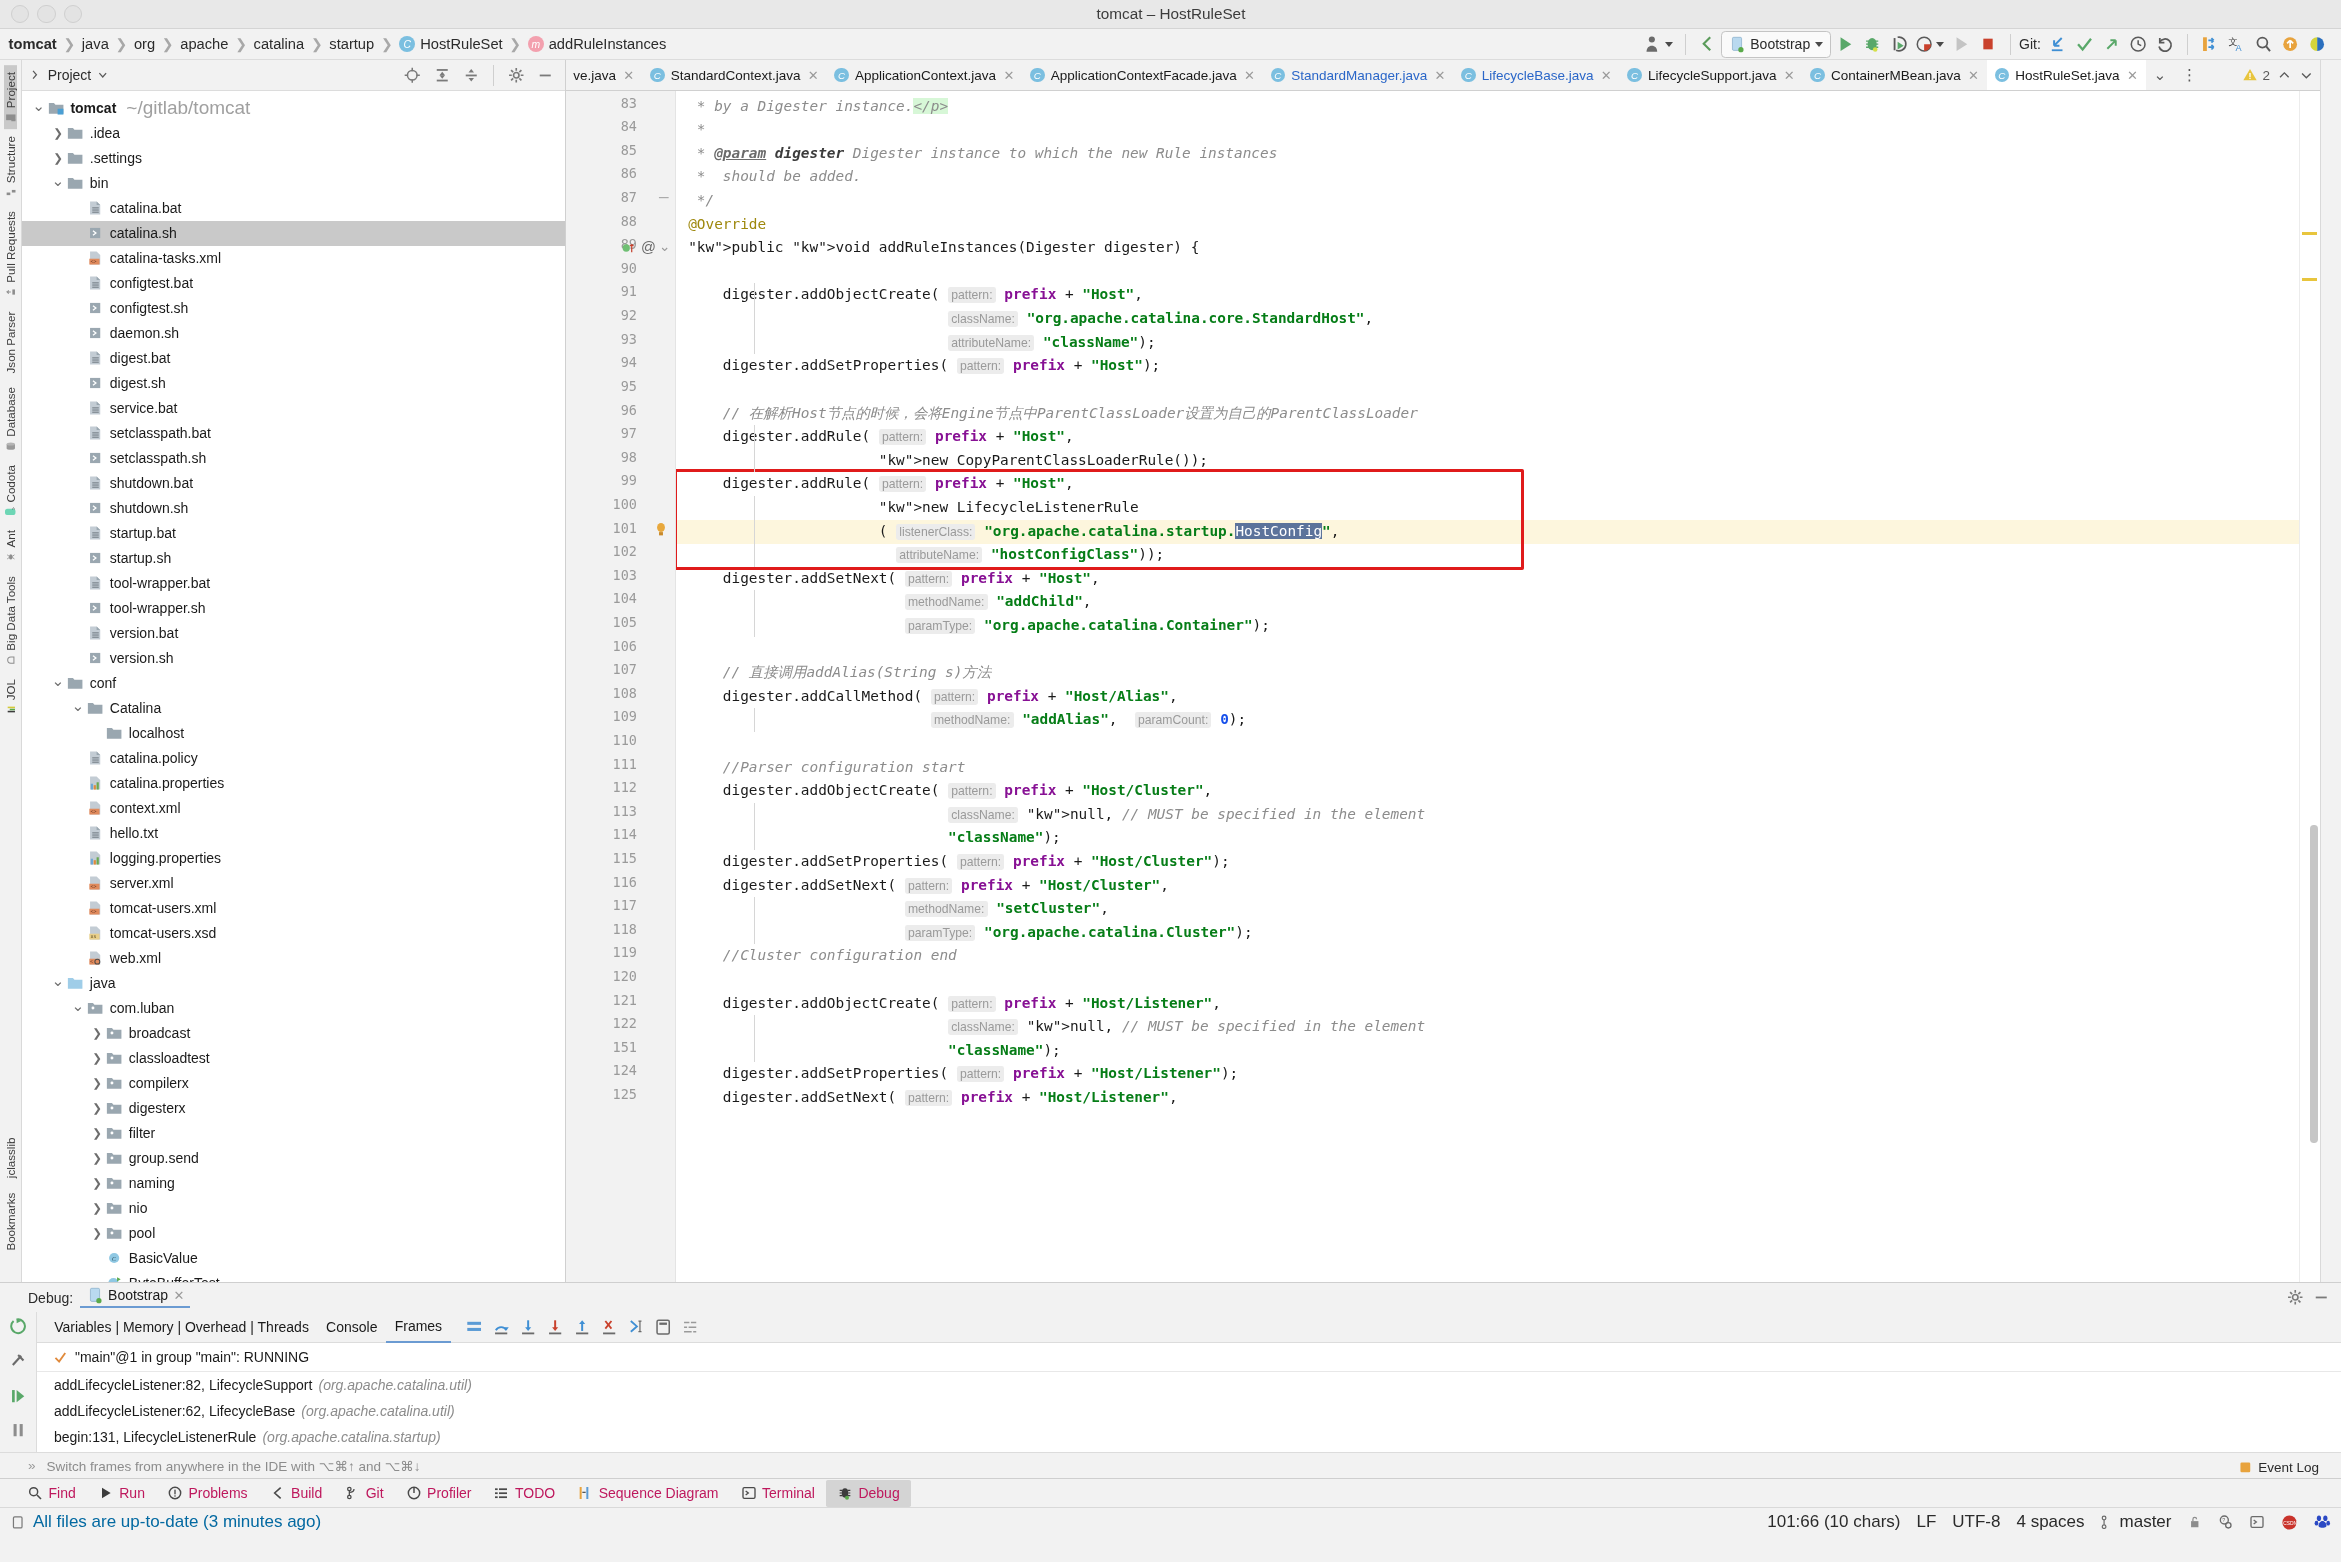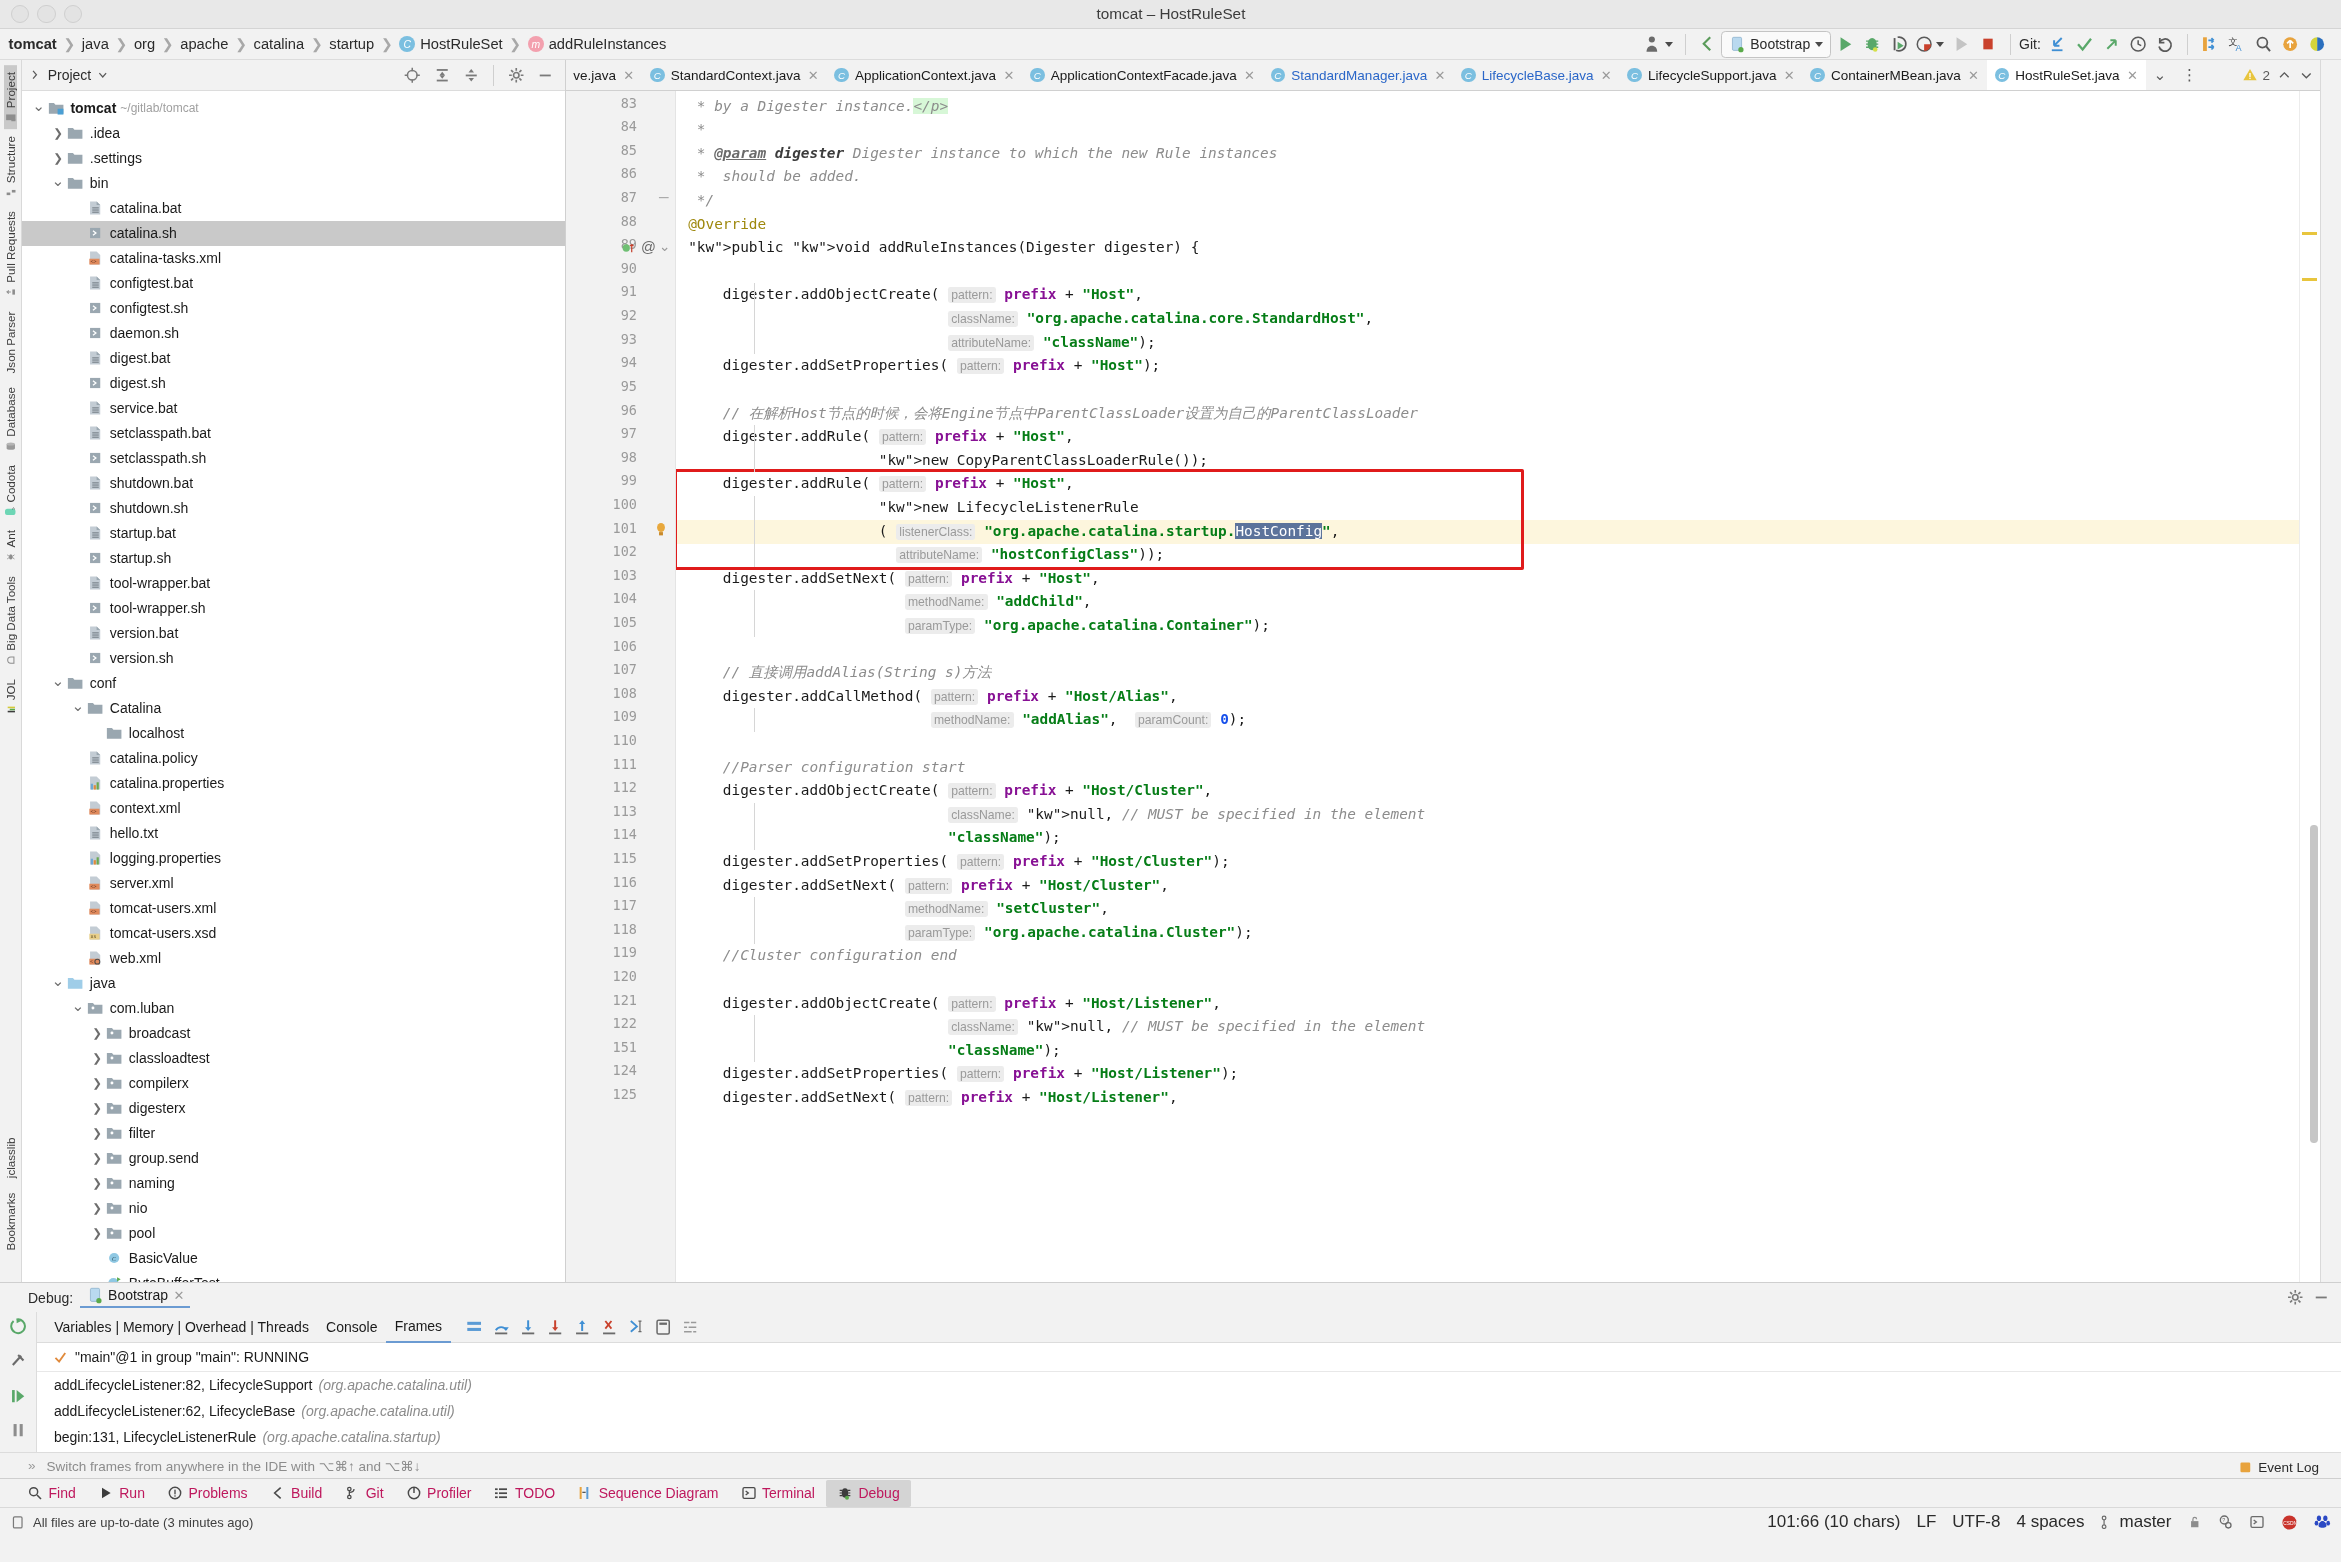--- a/index.html
+++ b/index.html
@@ -56,21 +56,21 @@
     border-bottom:0.6px solid #dcdcdc; background:#f2f2f2; flex:none; }
   .proj-title{ font-size:14px; color:#2b2b2b; margin-left:6.1px; }
   .proj-head-right{ margin-left:auto; display:flex; align-items:center; gap:2.4px; }
   .tree{ flex:1; overflow:hidden; padding-top:4.9px; background:#fff; }
   .node{ height:25px; display:flex; align-items:center; font-size:14px; color:#1a1a1a;
     white-space:nowrap; padding-right:4.9px; }
   .node.sel{ background:#c9c9c9; }
   .arrow{ width:16px; display:inline-flex; justify-content:center; align-items:center;
     color:#6d6d6d; font-size:11.6px; flex:none; }
   .ico{ width:18.3px; height:16px; margin-right:5.5px; flex:none; display:inline-block; }
-  .node-path{ color:#a0a0a0; margin-left:4px; font-size:12px; }
+  .node-path{ color:#a0a0a0; margin-left:10px; font-size:19px; }
   .node-label.b{ font-weight:bold; }
 
   
   .editorcol{ flex:1; display:flex; flex-direction:column; min-width:0; background:#fff; }
   .tabbar{ height:31px; background:#f2f2f2; display:flex; align-items:stretch;
     border-bottom:0.6px solid #d0d0d0; flex:none; overflow:hidden; }
   .tab{ display:flex; align-items:center; padding:0 7.3px; font-size:13.5px; color:#1a1a1a;
     white-space:nowrap; gap:4.9px; border-right:0.6px solid transparent; }
   .tab.active{ background:#fff; }
   .tab .badge-c{ width:14.7px;height:14.7px;font-size:9.8px;margin-right:1.2px; }
@@ -136,21 +136,21 @@
 
   
   .toolbar-bottom{ height:29px; background:#f2f2f2; border-top:0.6px solid #cfcfcf;
     display:flex; align-items:center; padding-left:16px; gap:0; flex:none; }
   .tw{ display:flex; align-items:center; gap:5.5px; font-size:14px; color:#be185d; padding:0 11px; height:27px; }
   .tw.active{ background:#d4d4d4; border-radius:1.8px; }
 
   
   .statusbar{ height:29px; background:#f2f2f2; border-top:0.6px solid #d9d9d9;
     display:flex; align-items:center; padding:0 11px; gap:7.3px; flex:none; }
-  .status-text{ font-size:13px; color:#404040; }
+  .status-text{ font-size:17px; color:#0369a1; }
   .status-right{ margin-left:auto; display:flex; align-items:center; gap:16px; }
   .status-right .si{ font-size:17px; color:#2b2b2b; }
   svg{ display:block; }
 </style>
 </head>
 <body>
 
 <div class="app">
 
   <div class="titlebar">

